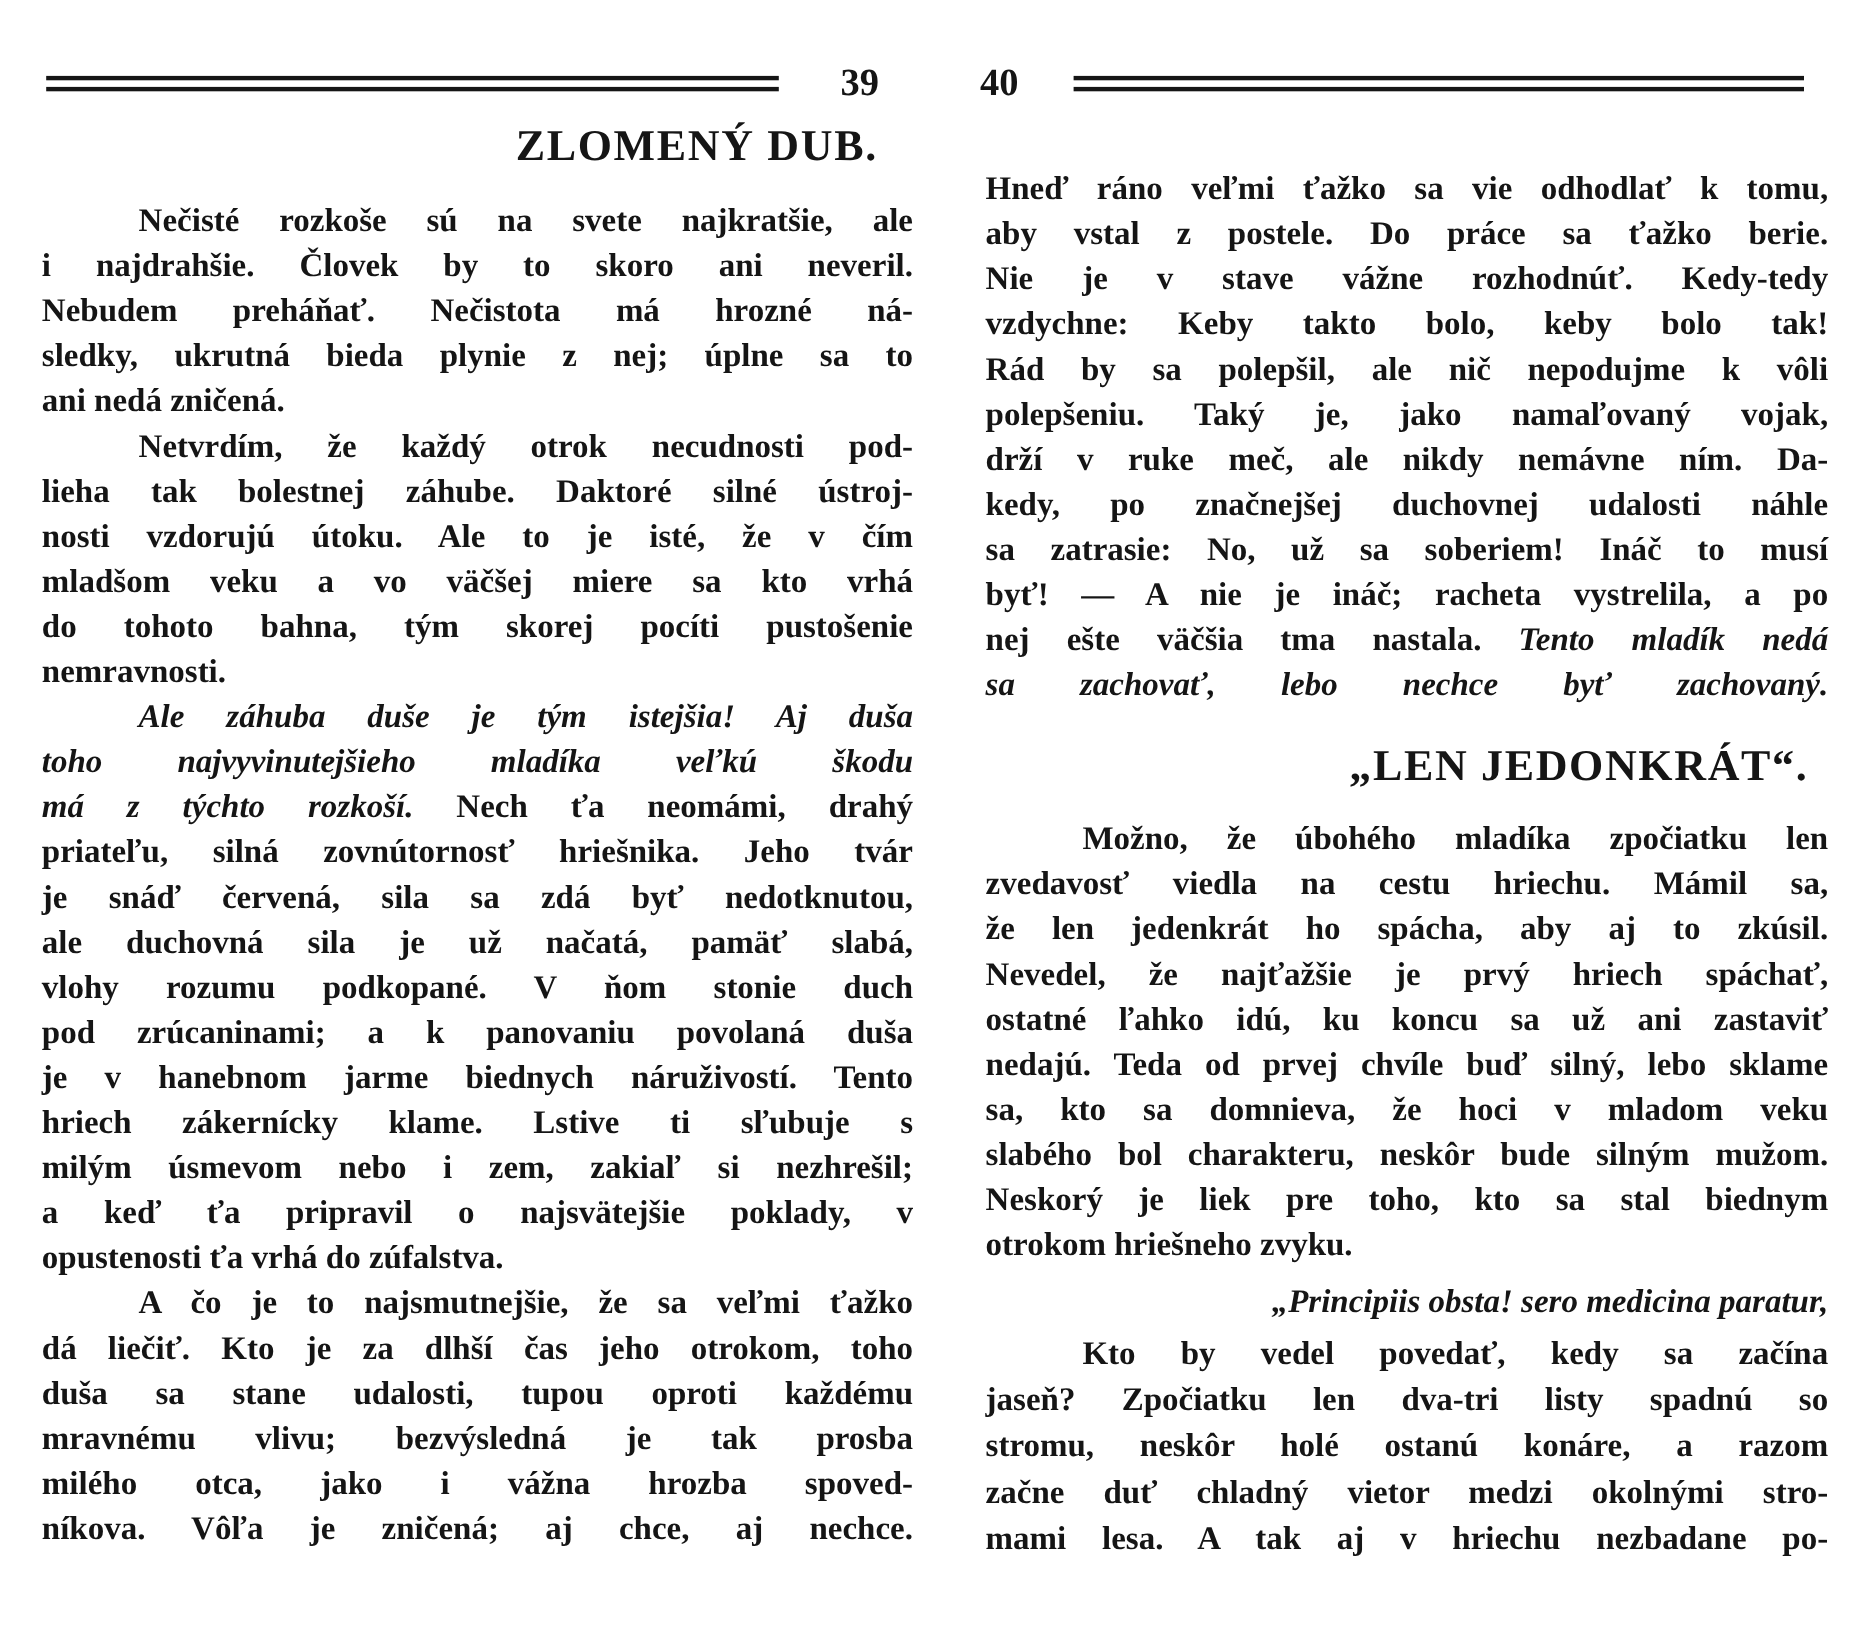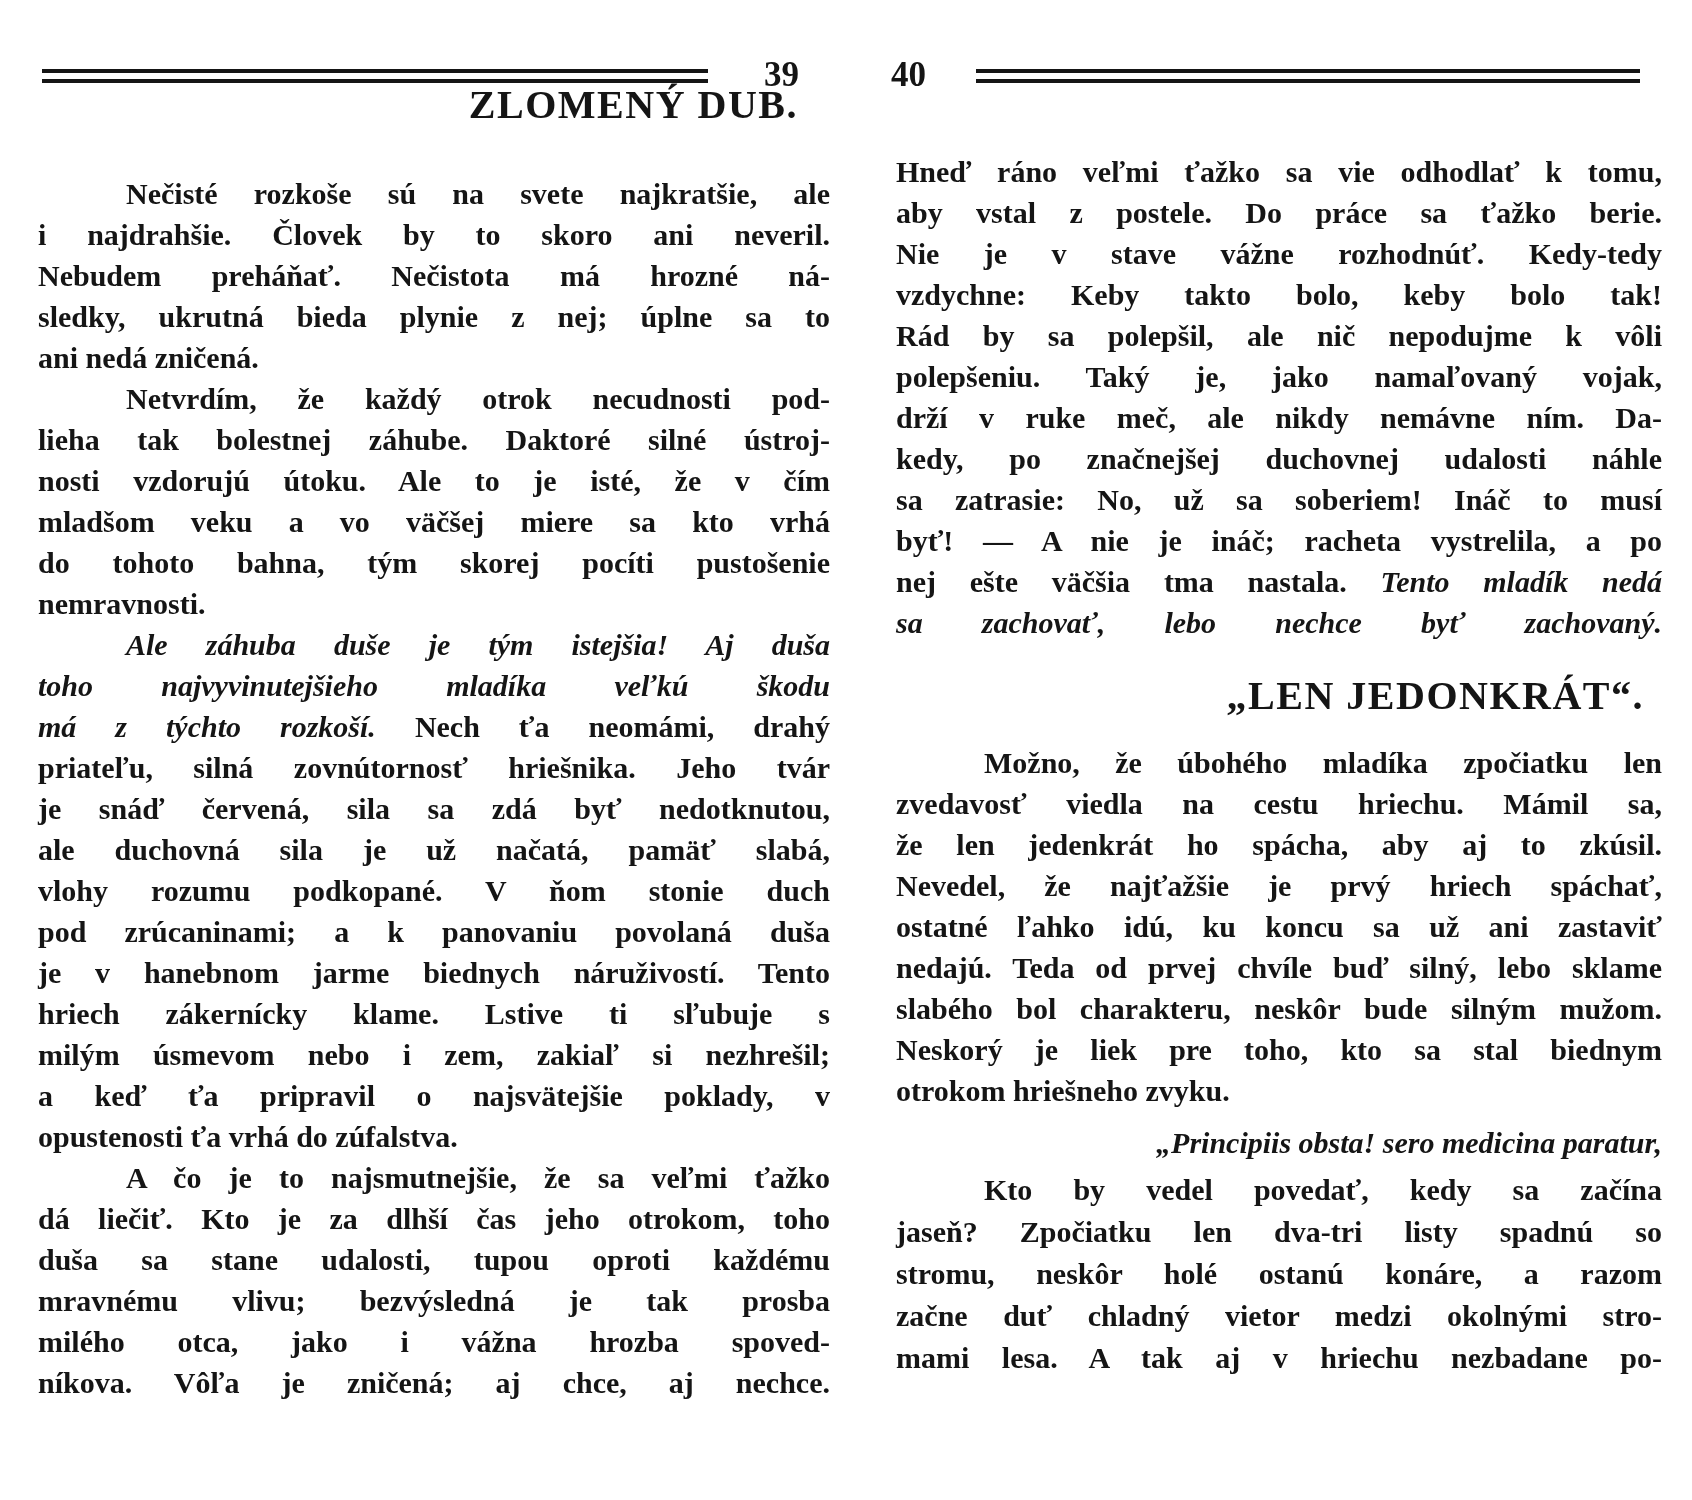--- a/index.html
+++ b/index.html
@@ -35,36 +35,36 @@
     text-align: center;
   }
   .pagenum-left  { left: 764px; }
   .pagenum-right { left: 891px; }
   
   .page {
     position: absolute;
     top: 0;
     box-sizing: border-box;
   }
-  .page-left  { left: 38px;  width: 792px; padding-top: 81px; }
+  .page-left  { left: 38px;  width: 792px; padding-top: 108px; }
   .page-right { left: 896px; width: 766px; padding-top: 151px; }
   
   .heading {
     margin: 0;
     font-size: 40px;
     line-height: 48px;
     font-weight: bold;
     letter-spacing: 1.5px;
     width: fit-content;
   }
   .heading-left  { margin-left: auto; margin-right: 32px; }
   .heading-right { margin-left: auto; margin-right: 18px; margin-top: 29px; }
   
   .para { margin: 0; }
-  .pl-p1 { margin-top: 44px; }
+  .pl-p1 { margin-top: 24px; }
   .pr-p2 { margin-top: 22px; font-family: Liberation Serif, serif; }
   .pr-quote { margin-top: 10px; }
   .pr-p3 { margin-top: 4px; }
   .line {
     font-size: 30px;
     line-height: 41px;
     text-align: justify;
     white-space: normal;
   }
   .just { text-align-last: justify; }
@@ -154,20 +154,21 @@
 
   <h1 class="heading heading-right">„LEN JEDONKRÁT“.</h1>
 
   <div class="para pr-p2">
     <div class="line just ind">Možno, že úbohého mladíka zpočiatku len</div>
     <div class="line just">zvedavosť viedla na cestu hriechu. Mámil sa,</div>
     <div class="line just">že len jedenkrát ho spácha, aby aj to zkúsil.</div>
     <div class="line just">Nevedel, že najťažšie je prvý hriech spáchať,</div>
     <div class="line just">ostatné ľahko idú, ku koncu sa už ani zastaviť</div>
     <div class="line just">nedajú. Teda od prvej chvíle buď silný, lebo sklame</div>
+    <div class="line just">sa, kto sa domnieva, že hoci v mladom veku</div>
     <div class="line just">slabého bol charakteru, neskôr bude silným mužom.</div>
     <div class="line just">Neskorý je liek pre toho, kto sa stal biednym</div>
     <div class="line">otrokom hriešneho zvyku.</div>
   </div>
 
   <div class="para pr-quote">
     <div class="qline">„Principiis obsta! sero medicina paratur,</div>
   </div>
 
   <div class="para pr-p3">

